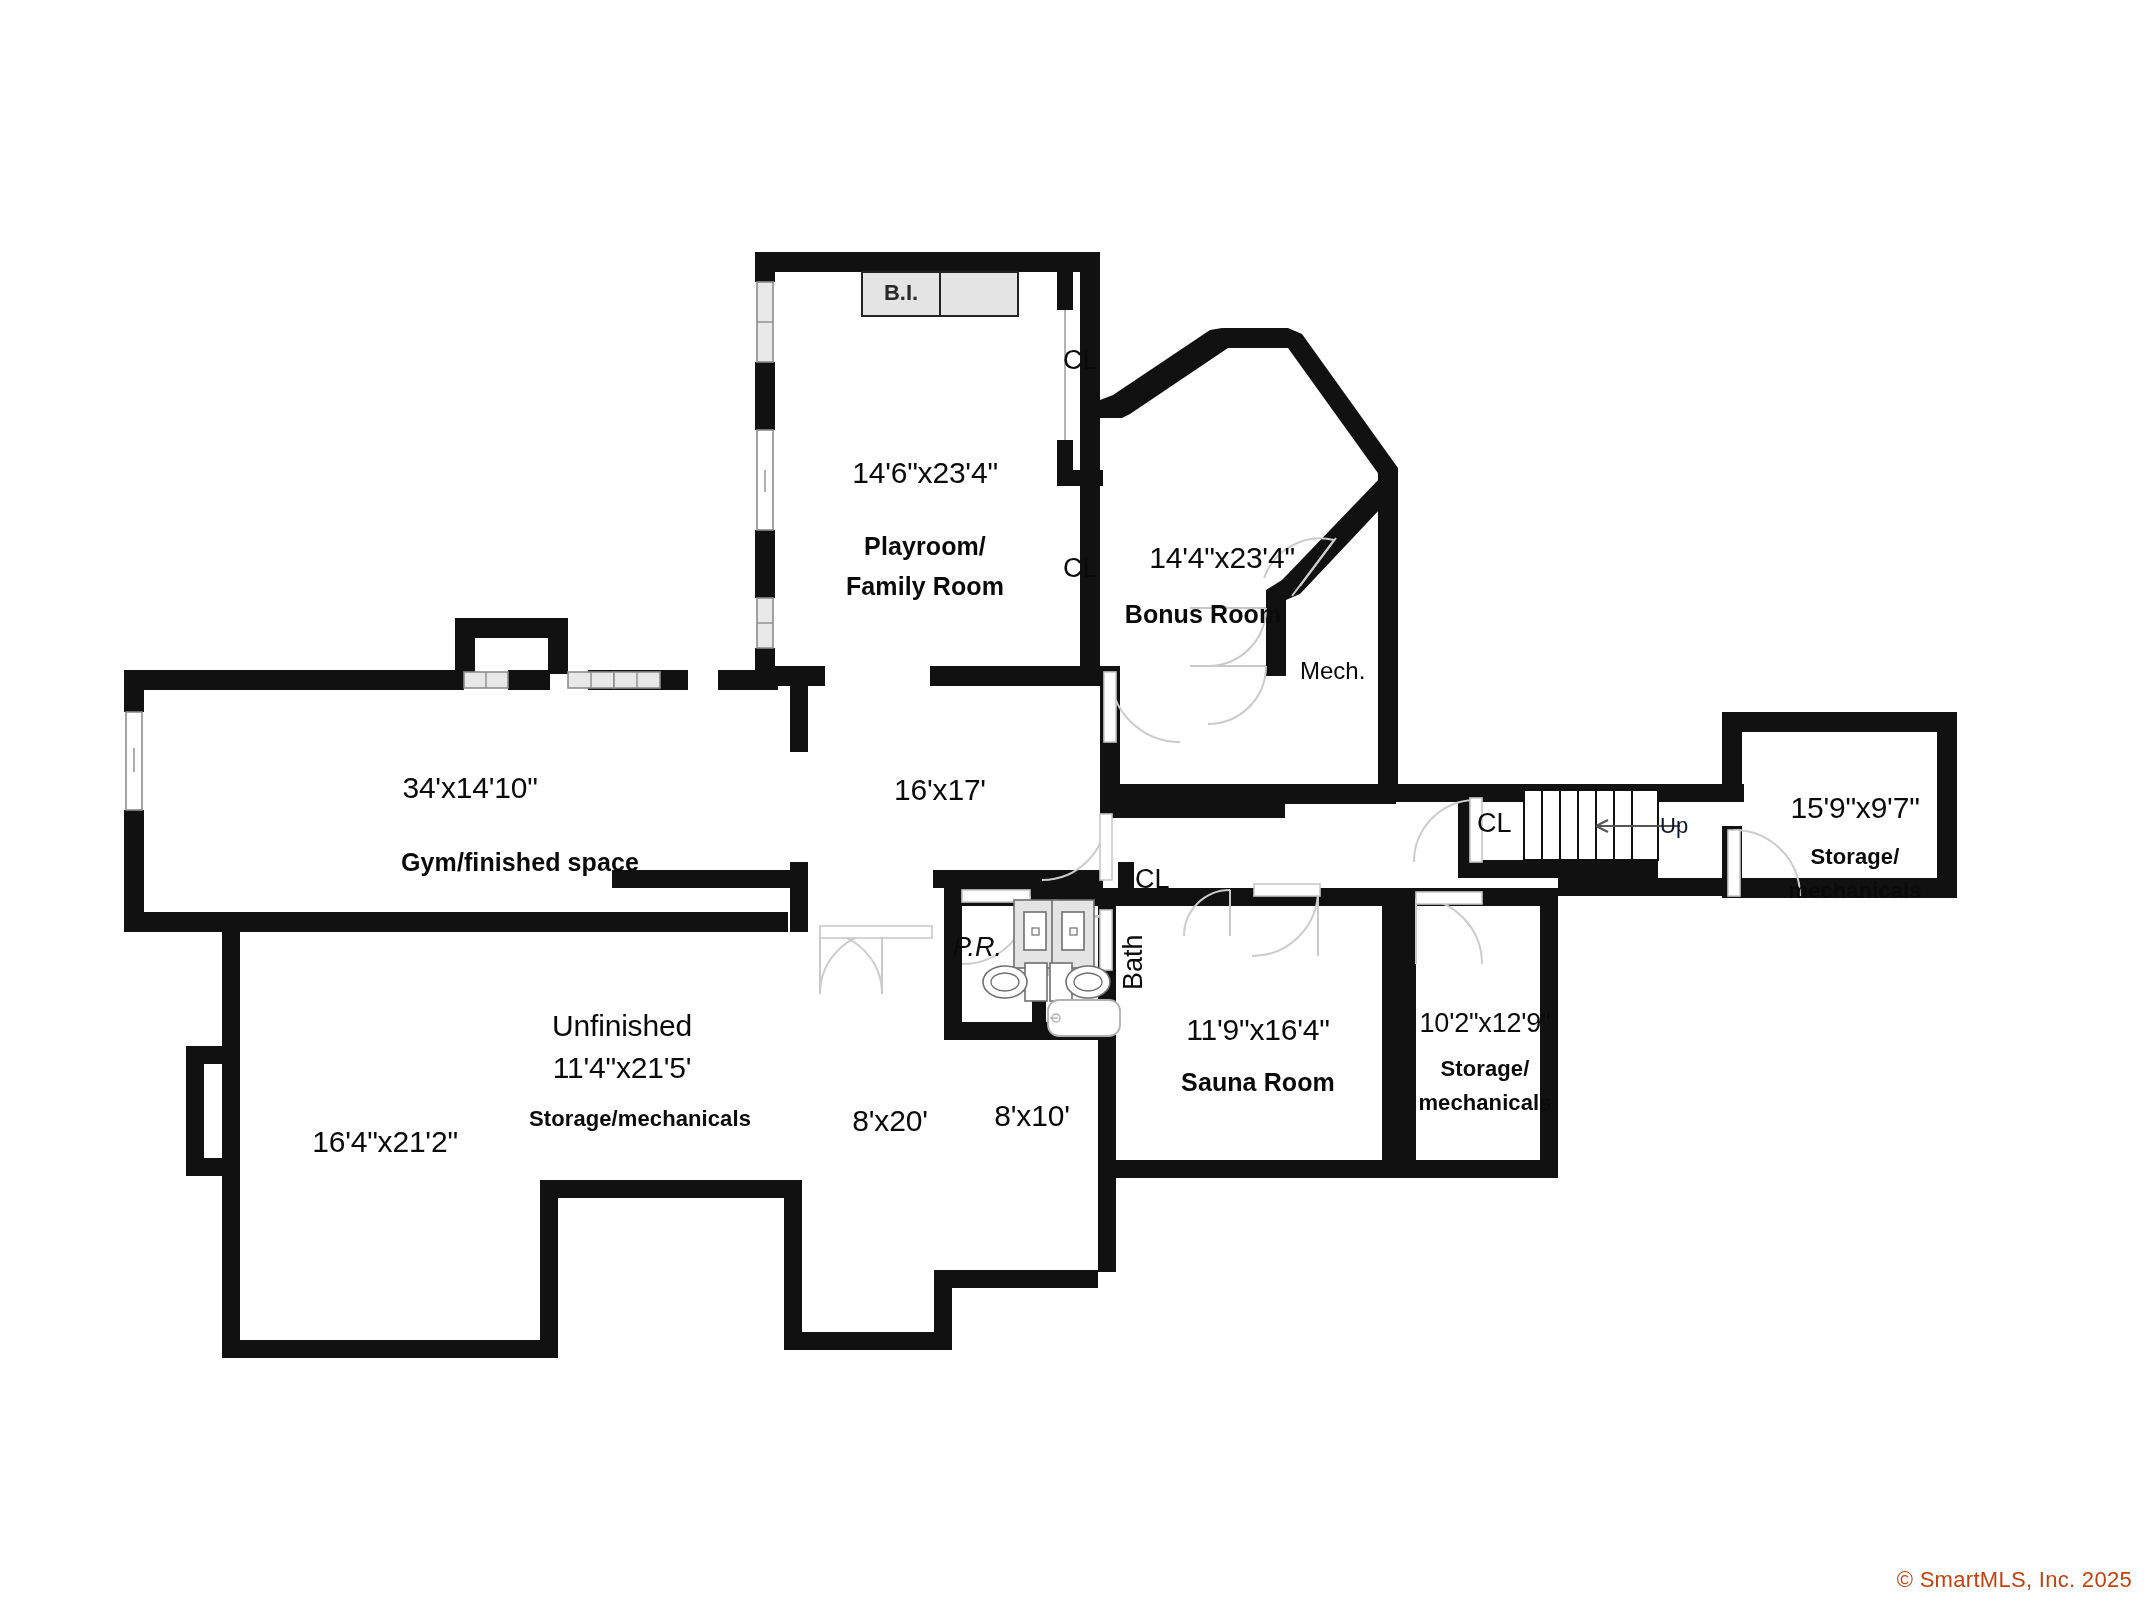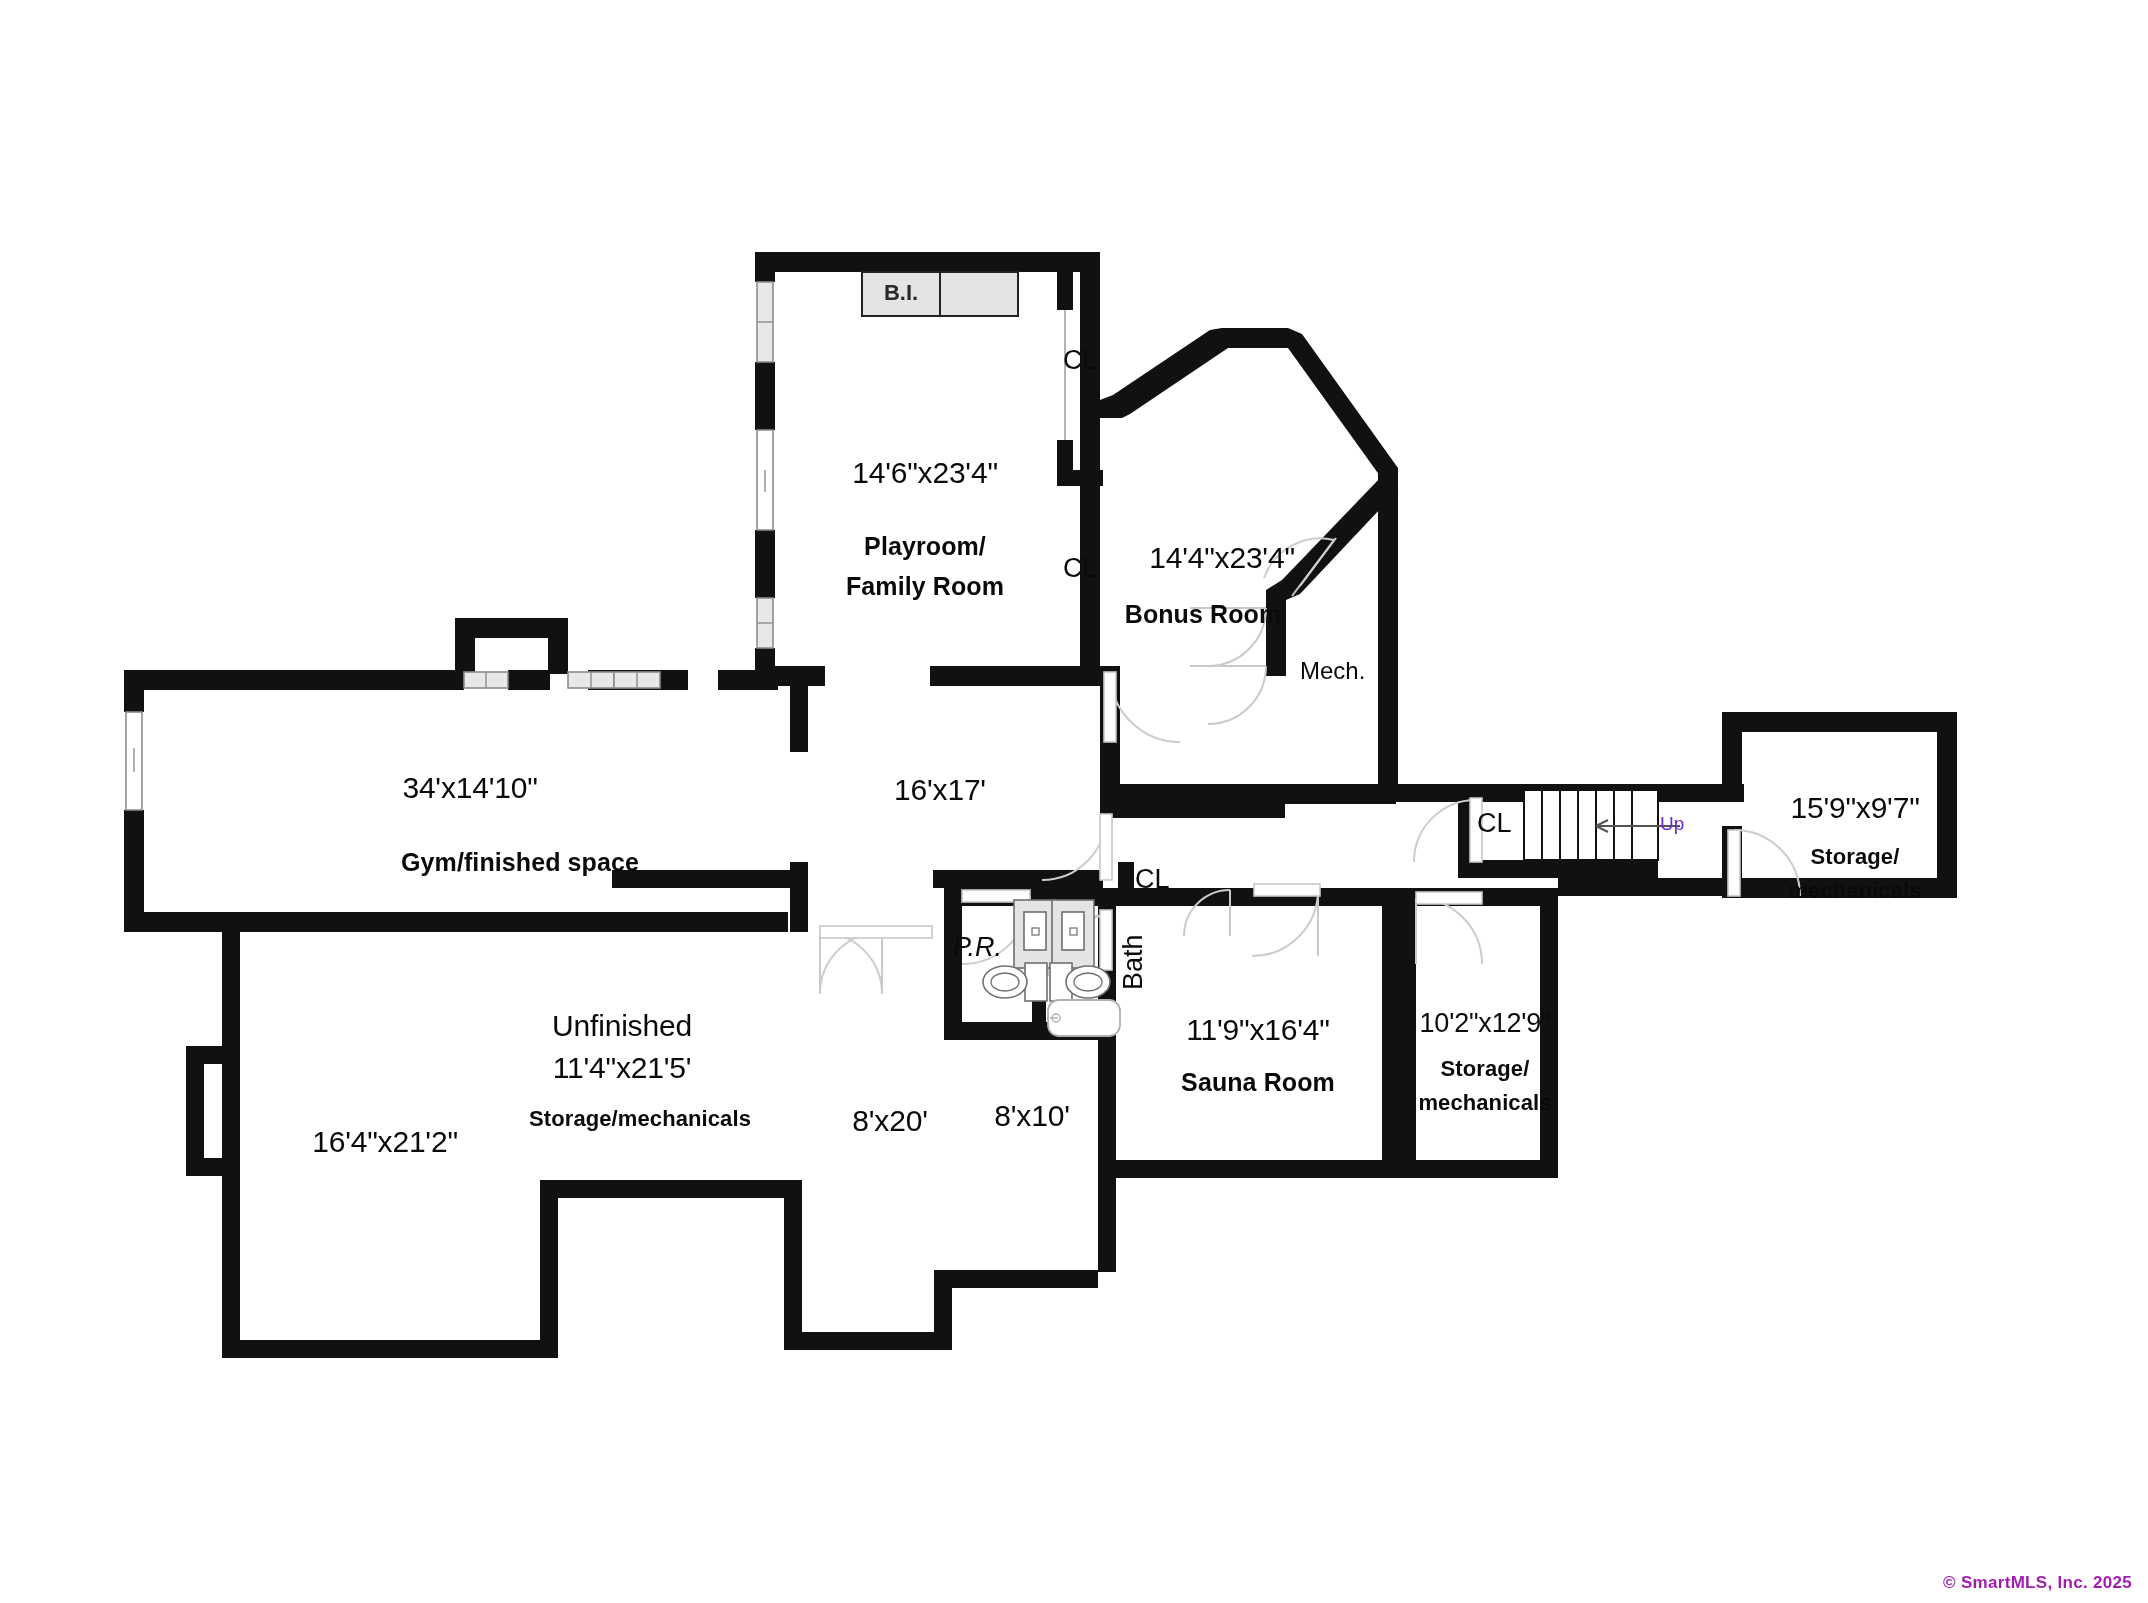--- a/index.html
+++ b/index.html
@@ -18,28 +18,28 @@
     white-space:nowrap;
     line-height:1.18;
     user-select:none;
   }
   .dim   {font-size:30px; font-weight:400; letter-spacing:-0.2px;}
   .dim-sm{font-size:27px; font-weight:400; letter-spacing:-0.2px;}
   .rname {font-size:25px; font-weight:700; letter-spacing:0.1px;}
   .rname-sm{font-size:22px; font-weight:700; letter-spacing:0.1px;}
   .tag   {font-size:27px; font-weight:400;}
   .bi    {font-size:22px; font-weight:700; color:#2a2a2a;}
-  .up    {font-size:19px; font-weight:400; color:#6d28d9;}
+  .up    {font-size:22px; font-weight:400; color:#0f172a;}
   .mech  {font-size:24px; font-weight:400;}
   .center{transform:translateX(-50%);text-align:center;}
   .vert  {transform:rotate(-90deg);transform-origin:0 0;}
   .copyright{
     position:absolute;right:16px;bottom:10px;
     font-family:"Liberation Sans", sans-serif;
-    font-size:17px;font-weight:700;color:#a21caf;
+    font-size:22px;font-weight:400;color:#c2410c;
     letter-spacing:0.3px;white-space:nowrap;
   }
 </style>
 </head>
 <body>
 
 <div id="plan-root">
 
 <svg id="floorplan" viewBox="0 0 2148 1603">
 

